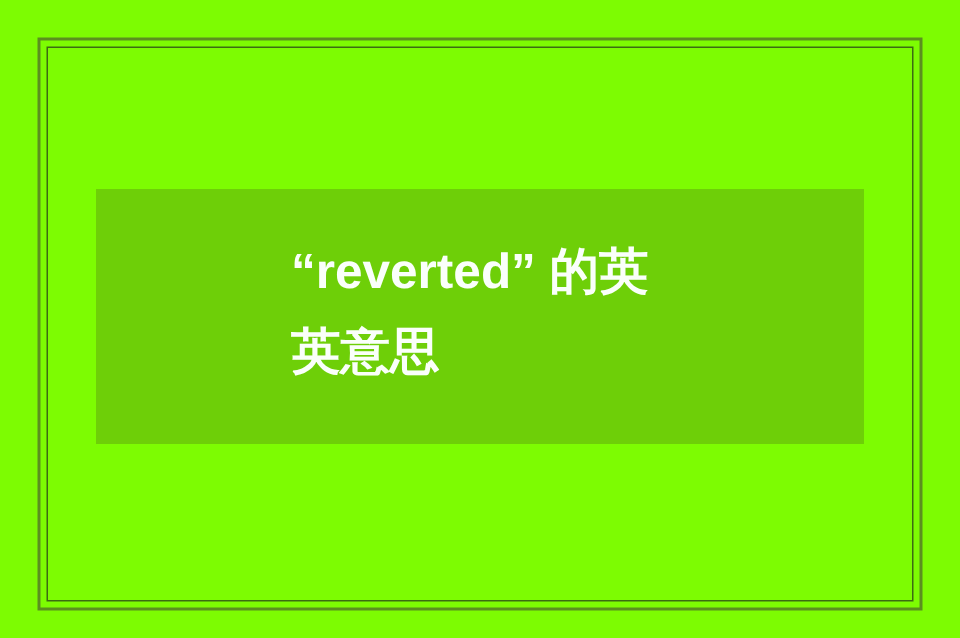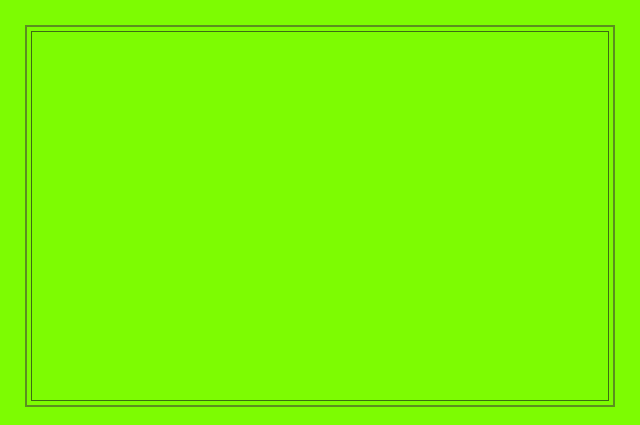--- a/index.html
+++ b/index.html
@@ -78,14 +78,17 @@
   }
 </style>
 </head>
 <body>
 
 <div class="canvas">
 
   <div class="frame-outer"></div>
   <div class="frame-inner"></div>
 
+  <div class="card">
+    <div class="card-text">“reverted” 的英英意思</div>
+  </div>
 
 </div>
 
 </body></html>

